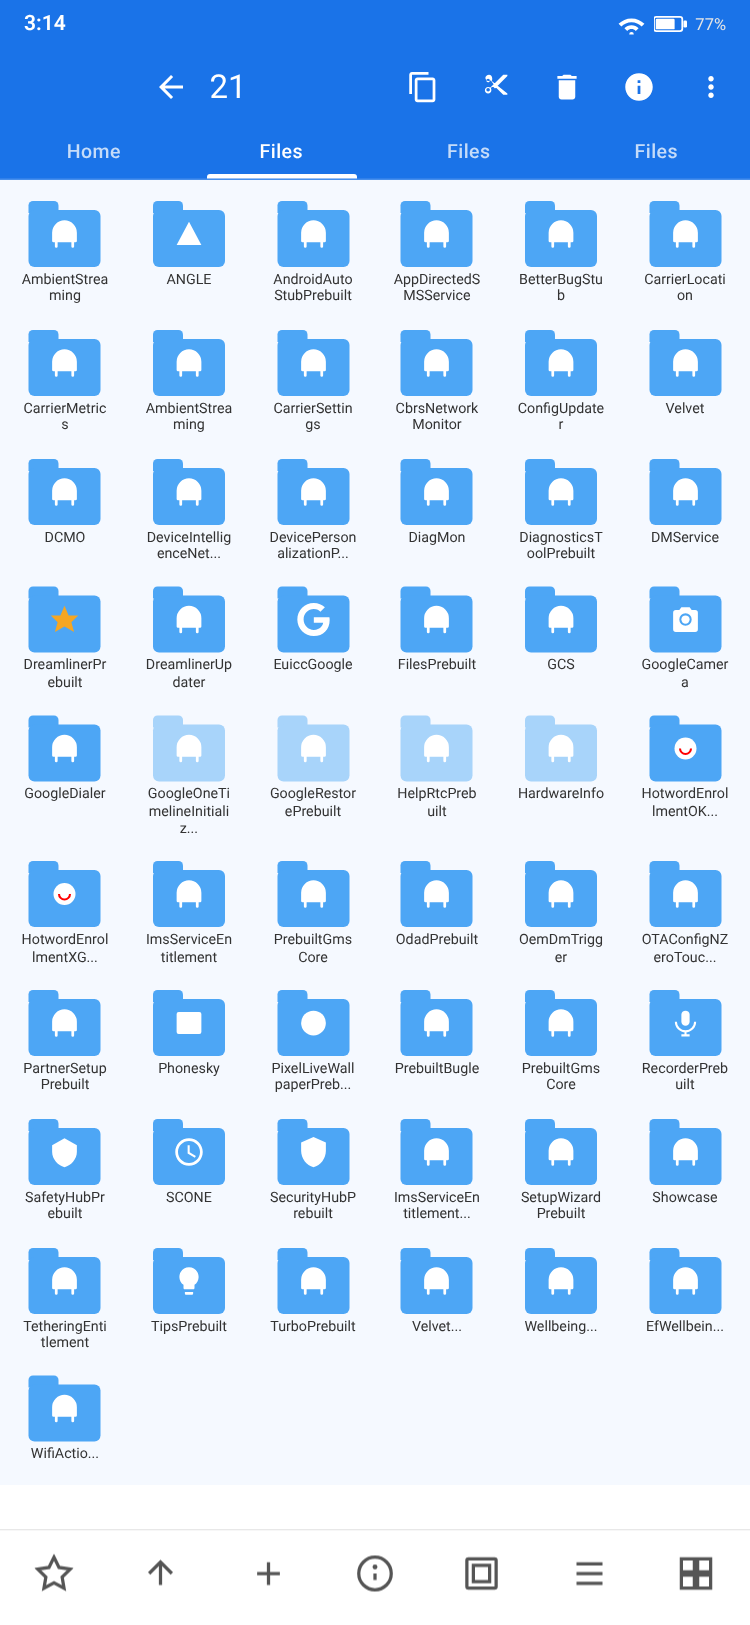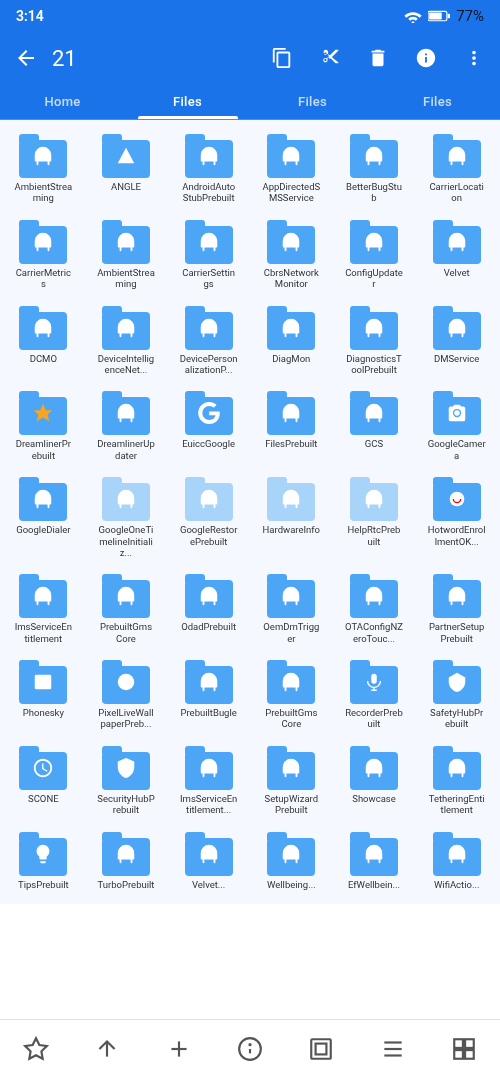--- a/index.html
+++ b/index.html
@@ -40,20 +40,21 @@
       align-items: center;
       padding: 8px 12px;
       height: 52px;
       gap: 16px;
     }
     .action-bar-left {
       display: flex;
       align-items: center;
       gap: 12px;
       flex: 1;
+      justify-content: center;
     }
     .action-bar-title {
       color: #fff;
       font-size: 22px;
       font-weight: 400;
     }
     .action-bar-icons {
       display: flex;
       gap: 20px;
       align-items: center;
@@ -211,21 +212,21 @@
       <path d="M12 4C7.5 4 3.5 5.8 0.5 8.8L3 11.3C5.3 9 8.5 7.5 12 7.5s6.7 1.5 9 3.8l2.5-2.5C20.5 5.8 16.5 4 12 4z"></path>
       <path d="M12 10c-2.5 0-4.7 1-6.3 2.7l2.5 2.5C9.3 14.1 10.6 13.5 12 13.5s2.7.6 3.8 1.7l2.5-2.5C16.7 11 14.5 10 12 10z"></path>
       <circle cx="12" cy="18" r="2"></circle>
     </svg>
 
     <svg width="22" height="12" viewBox="0 0 28 14" fill="white">
       <rect x="0" y="1" width="24" height="12" rx="2" stroke="white" stroke-width="1.5" fill="none"></rect>
       <rect x="1.5" y="2.5" width="16" height="9" rx="1" fill="white"></rect>
       <rect x="25" y="4" width="3" height="6" rx="1" fill="white"></rect>
     </svg>
-    <span style="color:#0f172a;font-size:15px;">77%</span>
+    <span style="color:#e5e5e5;font-size:11px;">77%</span>
   </div>
 </div>
 
 <div class="action-bar">
   <div class="action-bar-left">
     <span class="icon-btn">
       <svg width="24" height="24" viewBox="0 0 24 24" fill="white">
           <path d="M20 11H7.83l5.59-5.59L12 4l-8 8 8 8 1.41-1.41L7.83 13H20v-2z"></path>
         </svg>
     </span>
@@ -645,49 +646,63 @@
       <div class="folder-tab" style="background:#a8d4fa"></div>
       <div class="folder-body" style="background:#a8d4fa"></div>
       <div class="folder-overlay">
         <svg viewBox="0 0 24 24" fill="white" width="20" height="20">
               <circle cx="8.5" cy="7" r="2"></circle>
               <circle cx="15.5" cy="7" r="2"></circle>
               <path d="M3 11v6a1 1 0 001 1h1v3a1 1 0 002 0v-3h10v3a1 1 0 002 0v-3h1a1 1 0 001-1v-6a9 9 0 00-18 0z"></path>
             </svg>
       </div>
     </div>
-    <span class="file-name">HardwareInfo</span>
+    <span class="file-name">HelpRtcPrebuilt</span>
   </div>
       <div class="file-item selected-item">
     <div class="folder-icon">
       <div class="folder-tab" style="background:#a8d4fa"></div>
       <div class="folder-body" style="background:#a8d4fa"></div>
       <div class="folder-overlay">
         <svg viewBox="0 0 24 24" fill="white" width="20" height="20">
               <circle cx="8.5" cy="7" r="2"></circle>
               <circle cx="15.5" cy="7" r="2"></circle>
               <path d="M3 11v6a1 1 0 001 1h1v3a1 1 0 002 0v-3h10v3a1 1 0 002 0v-3h1a1 1 0 001-1v-6a9 9 0 00-18 0z"></path>
             </svg>
       </div>
     </div>
-    <span class="file-name">HelpRtcPrebuilt</span>
+    <span class="file-name">HardwareInfo</span>
   </div>
       <div class="file-item">
     <div class="folder-icon">
       <div class="folder-tab" style="background:#4da6f5"></div>
       <div class="folder-body" style="background:#4da6f5"></div>
       <div class="folder-overlay">
         <svg viewBox="0 0 24 24" fill="white" width="20" height="20">
               <circle cx="12" cy="12" r="8"></circle>
               <path d="M8 12a4 4 0 008 0" stroke="red" stroke-width="1.5" fill="none"></path>
               <path d="M9 9a3 3 0 016 0" stroke="white" stroke-width="1" fill="none"></path>
             </svg>
       </div>
     </div>
     <span class="file-name">HotwordEnrollmentOK...</span>
+  </div>
+      <div class="file-item">
+    <div class="folder-icon">
+      <div class="folder-tab" style="background:#4da6f5"></div>
+      <div class="folder-body" style="background:#4da6f5"></div>
+      <div class="folder-overlay">
+        <svg viewBox="0 0 24 24" fill="white" width="20" height="20">
+              <circle cx="12" cy="12" r="8"></circle>
+              <path d="M8 12a4 4 0 008 0" stroke="red" stroke-width="1.5" fill="none"></path>
+              <path d="M9 9a3 3 0 016 0" stroke="white" stroke-width="1" fill="none"></path>
+            </svg>
+      </div>
+    </div>
+    <span class="file-name">HotwordEnrollmentXG...</span>
   </div>
       <div class="file-item">
     <div class="folder-icon">
       <div class="folder-tab" style="background:#4da6f5"></div>
       <div class="folder-body" style="background:#4da6f5"></div>
       <div class="folder-overlay">
         <svg viewBox="0 0 24 24" fill="white" width="20" height="20">
               <circle cx="8.5" cy="7" r="2"></circle>
               <circle cx="15.5" cy="7" r="2"></circle>
               <path d="M3 11v6a1 1 0 001 1h1v3a1 1 0 002 0v-3h10v3a1 1 0 002 0v-3h1a1 1 0 001-1v-6a9 9 0 00-18 0z"></path>

